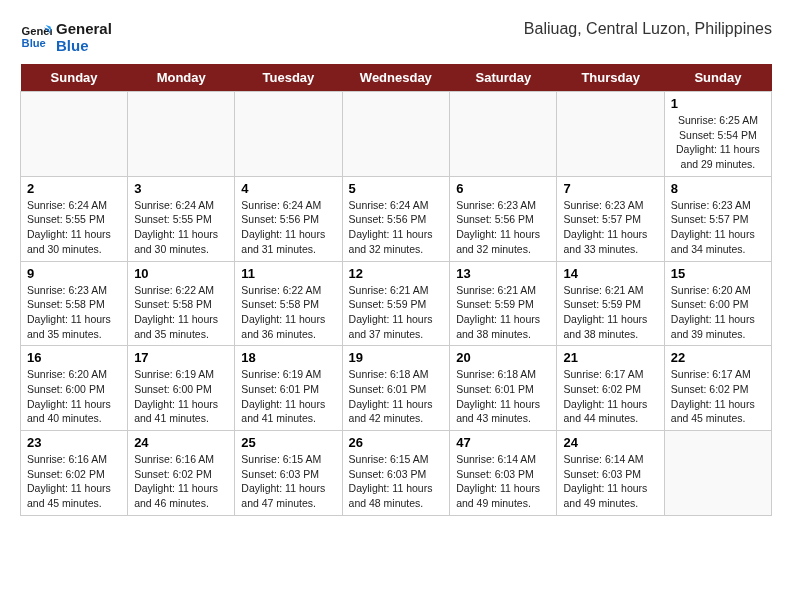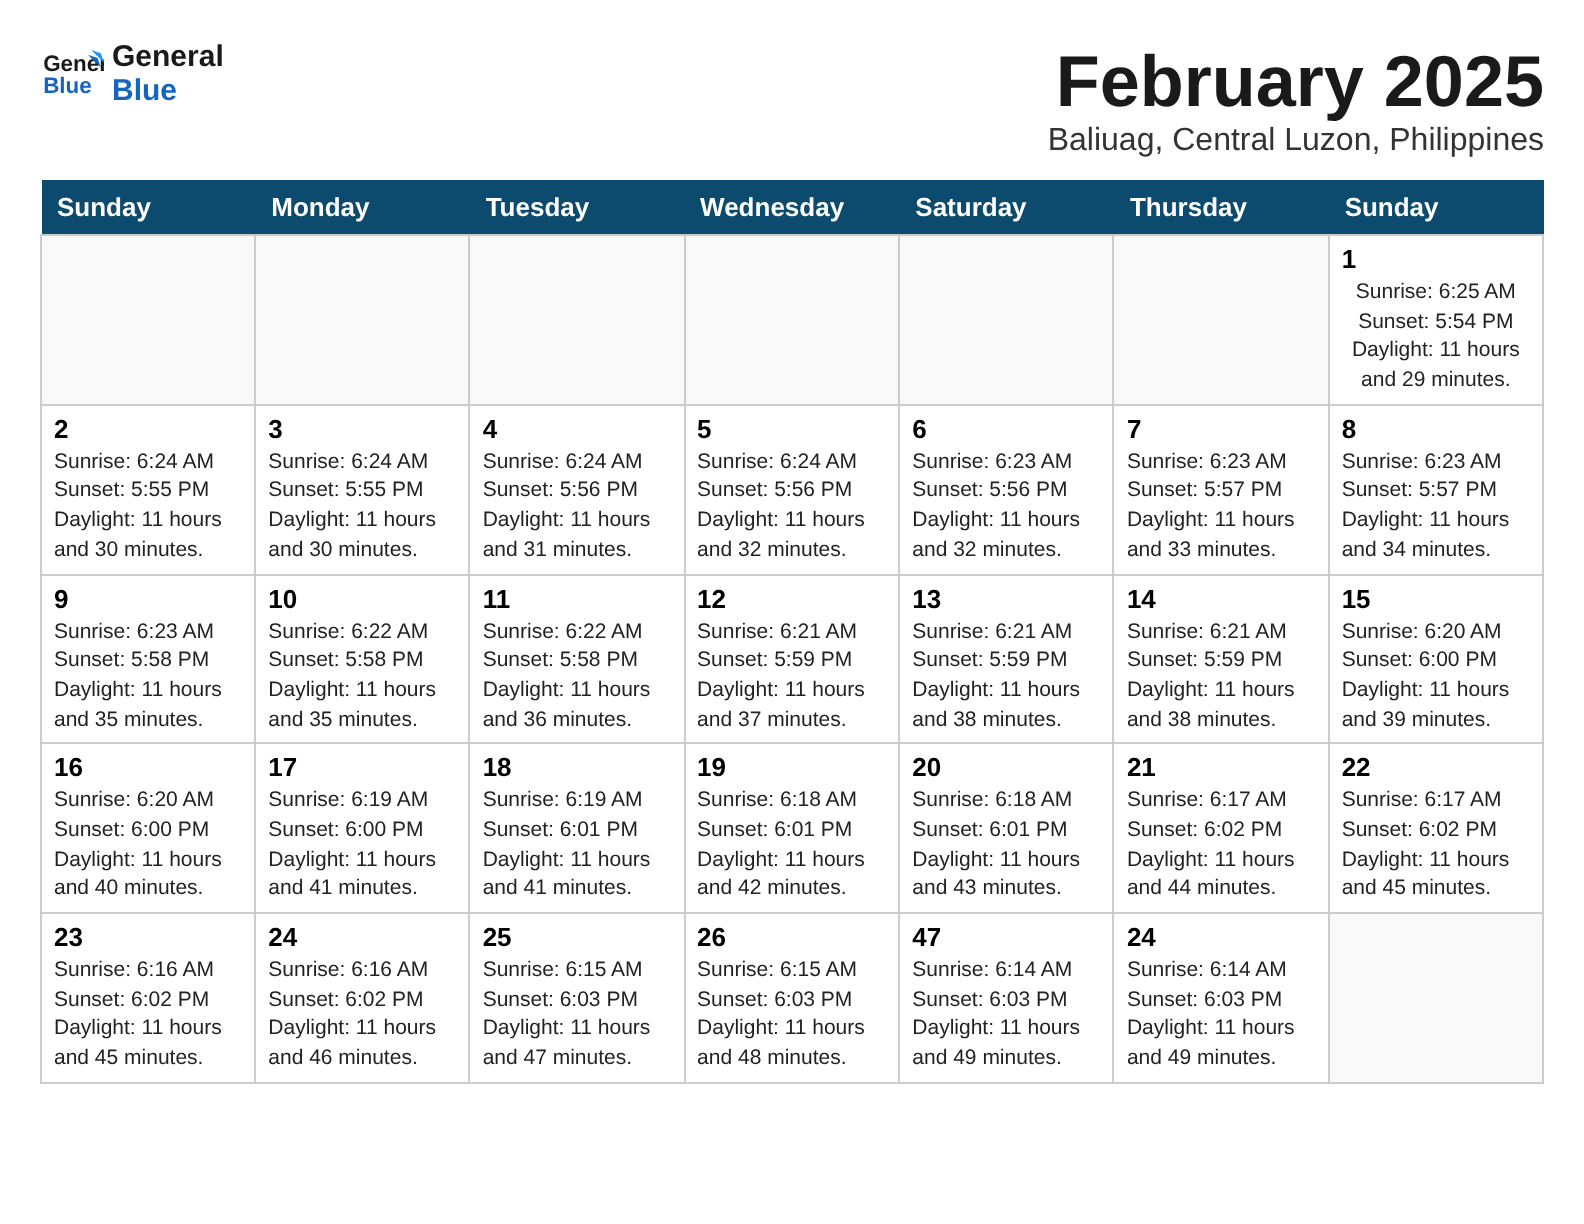--- a/index.html
+++ b/index.html
@@ -36,23 +36,23 @@
     .location-title {
       font-size: 16px;
       color: #333;
     }
     .calendar {
       width: 100%;
       border-collapse: collapse;
       font-size: 11px;
     }
     .calendar th {
-      background-color: #0c4a6e;
+      background-color: #7f1d1d;
       color: white;
-      text-align: left;
+      text-align: center;
       padding: 6px 8px;
       font-size: 13px;
       font-weight: bold;
     }
     .calendar td {
       border: 1px solid #ccc;
       vertical-align: top;
       padding: 4px 6px;
       height: 80px;
       width: 108px;
@@ -81,21 +81,20 @@
       <text x="2" y="32" font-size="14" font-weight="bold" fill="#1565c0">Blue</text>
       <polygon points="30,8 38,16 36,10" fill="#1565c0"></polygon>
       <polygon points="32,5 40,13 38,7" fill="#2196f3"></polygon>
     </svg>
     <div>
       <div style="font-size:15px;font-weight:bold;color:#1a1a1a;">General</div>
       <div style="font-size:15px;font-weight:bold;color:#1565c0;">Blue</div>
     </div>
   </div>
   <div class="title-area">
-    <div class="month-title">February 2025</div>
     <div class="location-title">Baliuag, Central Luzon, Philippines</div>
   </div>
 </div>
 
 <table class="calendar">
   <thead>
     <tr>
     <th>Sunday</th>
         <th>Monday</th>
         <th>Tuesday</th>

